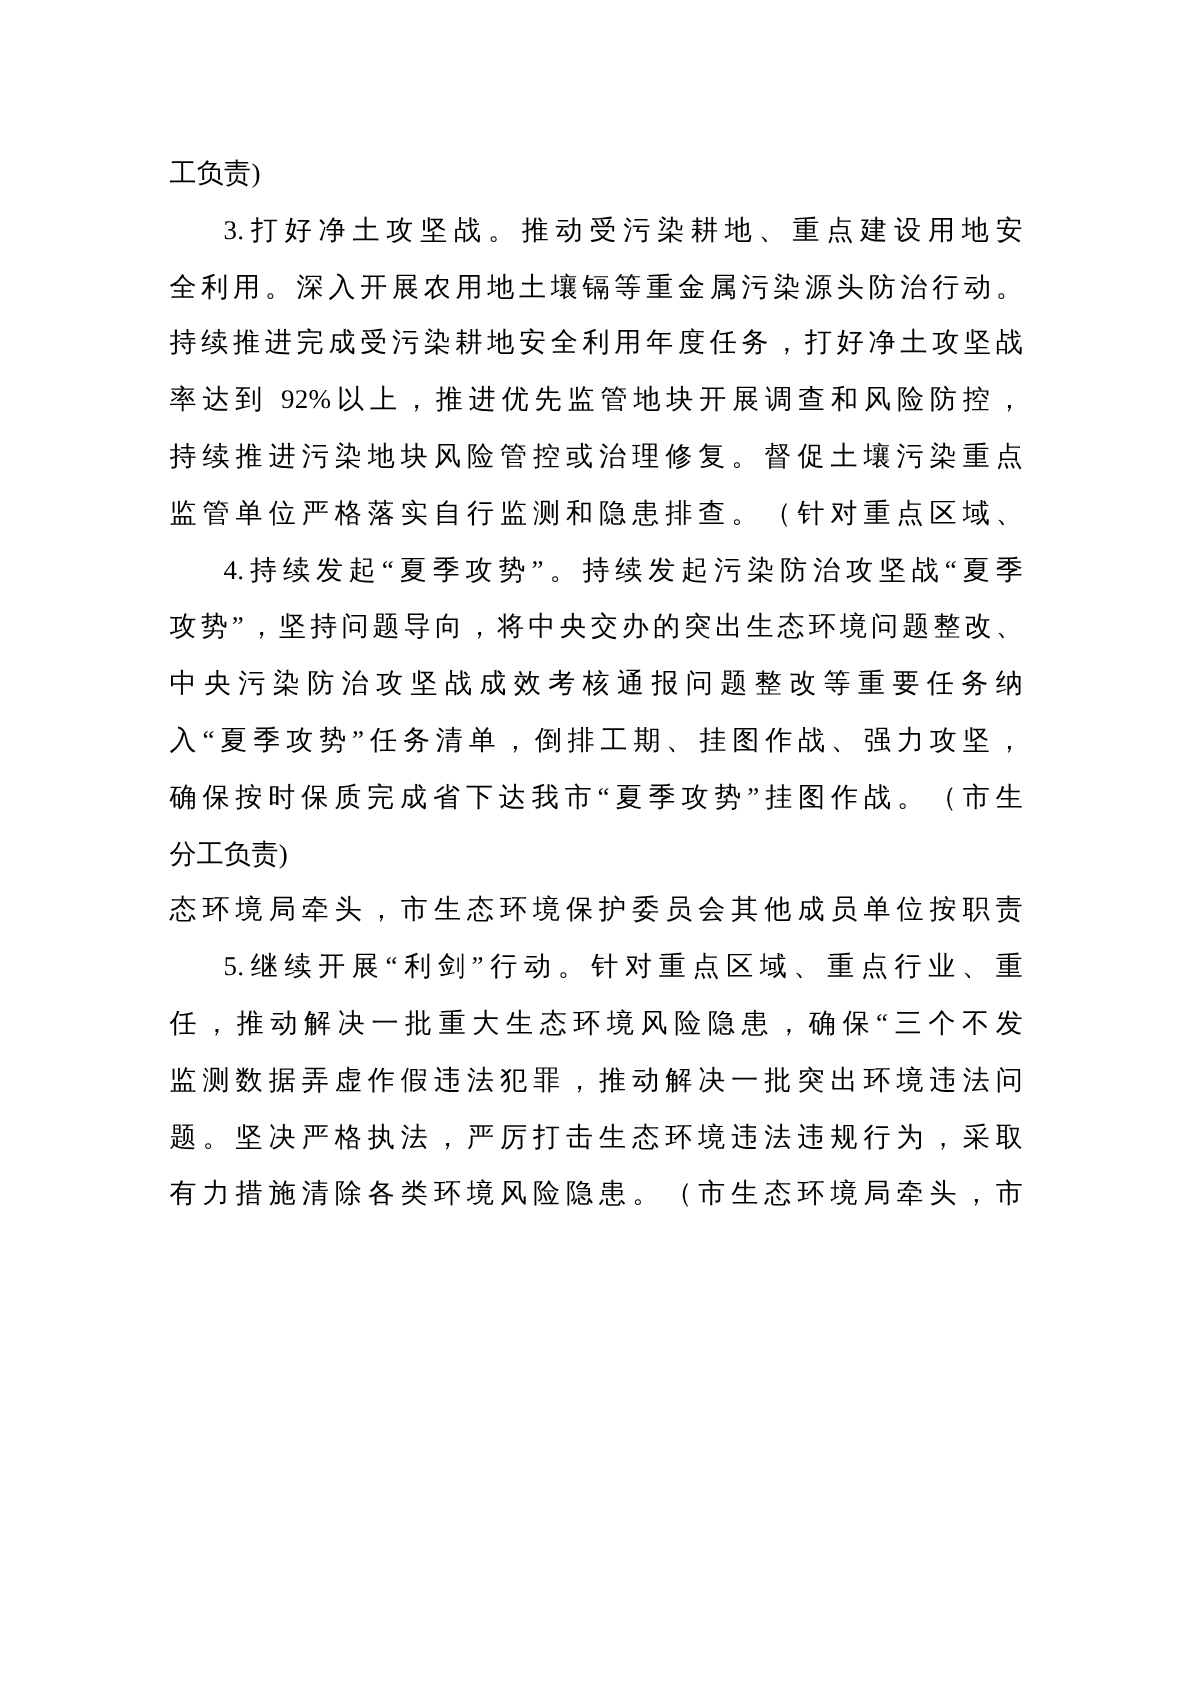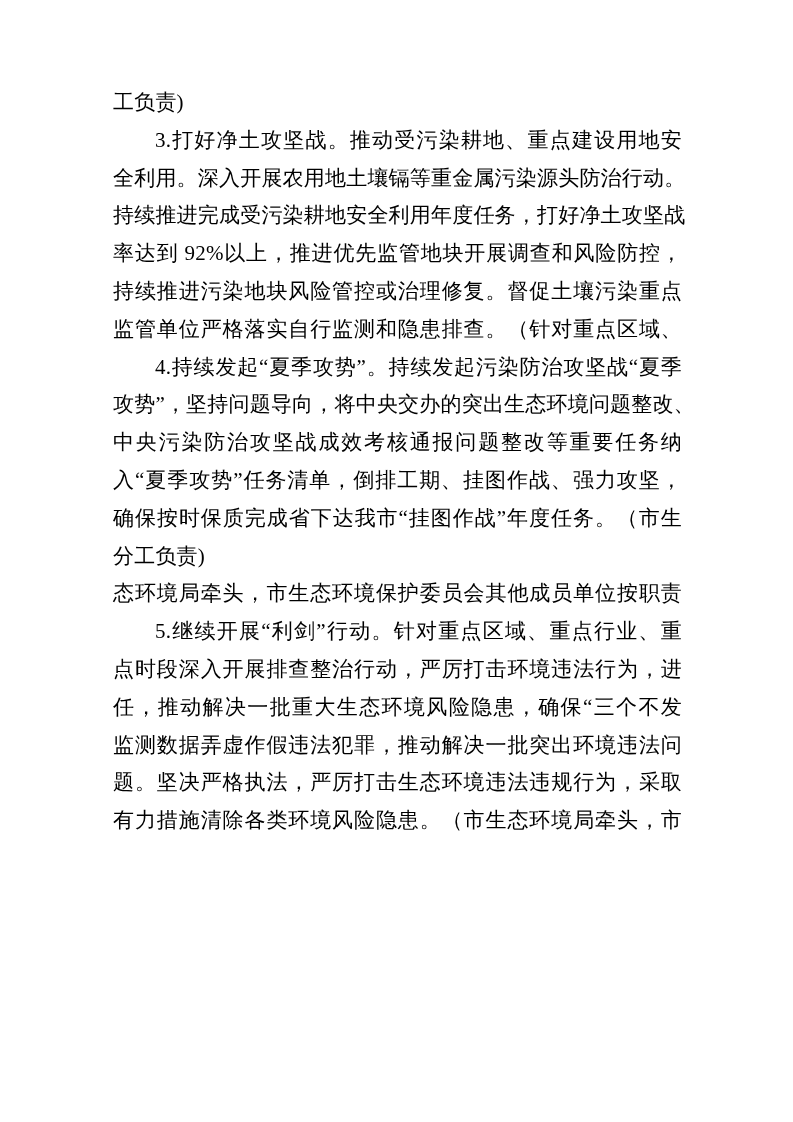--- a/index.html
+++ b/index.html
@@ -12,23 +12,23 @@
     width: 793px;
     height: 1122px;
     background: #ffffff;
     color: #000000;
     font-family: "Liberation Serif", "DejaVu Serif", serif;
     overflow: hidden;
   }
   .text-block {
     position: absolute;
     left: 113px;
-    top: 84px;
+    top: 97px;
     width: 569px;
-    font-size: 21px;
+    font-size: 18px;
     line-height: 37.8px;
     letter-spacing: 0.2px;
   }
   .line {
     height: 37.8px;
     white-space: nowrap;
     text-align: justify;
     text-align-last: justify;
     text-justify: inter-character;
     overflow: visible;
@@ -50,23 +50,22 @@
     <div class="line indent">3.打好净土攻坚战。推动受污染耕地、重点建设用地安</div>
     <div class="line">全利用。深入开展农用地土壤镉等重金属污染源头防治行动。</div>
     <div class="line">持续推进完成受污染耕地安全利用年度任务，打好净土攻坚战</div>
     <div class="line">率达到 92%以上，推进优先监管地块开展调查和风险防控，</div>
     <div class="line">持续推进污染地块风险管控或治理修复。督促土壤污染重点</div>
     <div class="line">监管单位严格落实自行监测和隐患排查。（针对重点区域、</div>
     <div class="line indent">4.持续发起“夏季攻势”。持续发起污染防治攻坚战“夏季</div>
     <div class="line">攻势”，坚持问题导向，将中央交办的突出生态环境问题整改、</div>
     <div class="line">中央污染防治攻坚战成效考核通报问题整改等重要任务纳</div>
     <div class="line">入“夏季攻势”任务清单，倒排工期、挂图作战、强力攻坚，</div>
-    <div class="line">确保按时保质完成省下达我市“挂图作战”年度任务。（市生</div>
+    <div class="line">确保按时保质完成省下达我市“夏季攻势”挂图作战。（市生</div>
     <div class="line end">分工负责)</div>
     <div class="line">态环境局牵头，市生态环境保护委员会其他成员单位按职责</div>
     <div class="line indent">5.继续开展“利剑”行动。针对重点区域、重点行业、重</div>
-    <div class="line">点时段深入开展排查整治行动，严厉打击环境违法行为，进</div>
     <div class="line">任，推动解决一批重大生态环境风险隐患，确保“三个不发</div>
     <div class="line">监测数据弄虚作假违法犯罪，推动解决一批突出环境违法问</div>
     <div class="line">题。坚决严格执法，严厉打击生态环境违法违规行为，采取</div>
     <div class="line">有力措施清除各类环境风险隐患。（市生态环境局牵头，市</div>
   </div>
 </div>
 
 </body></html>

